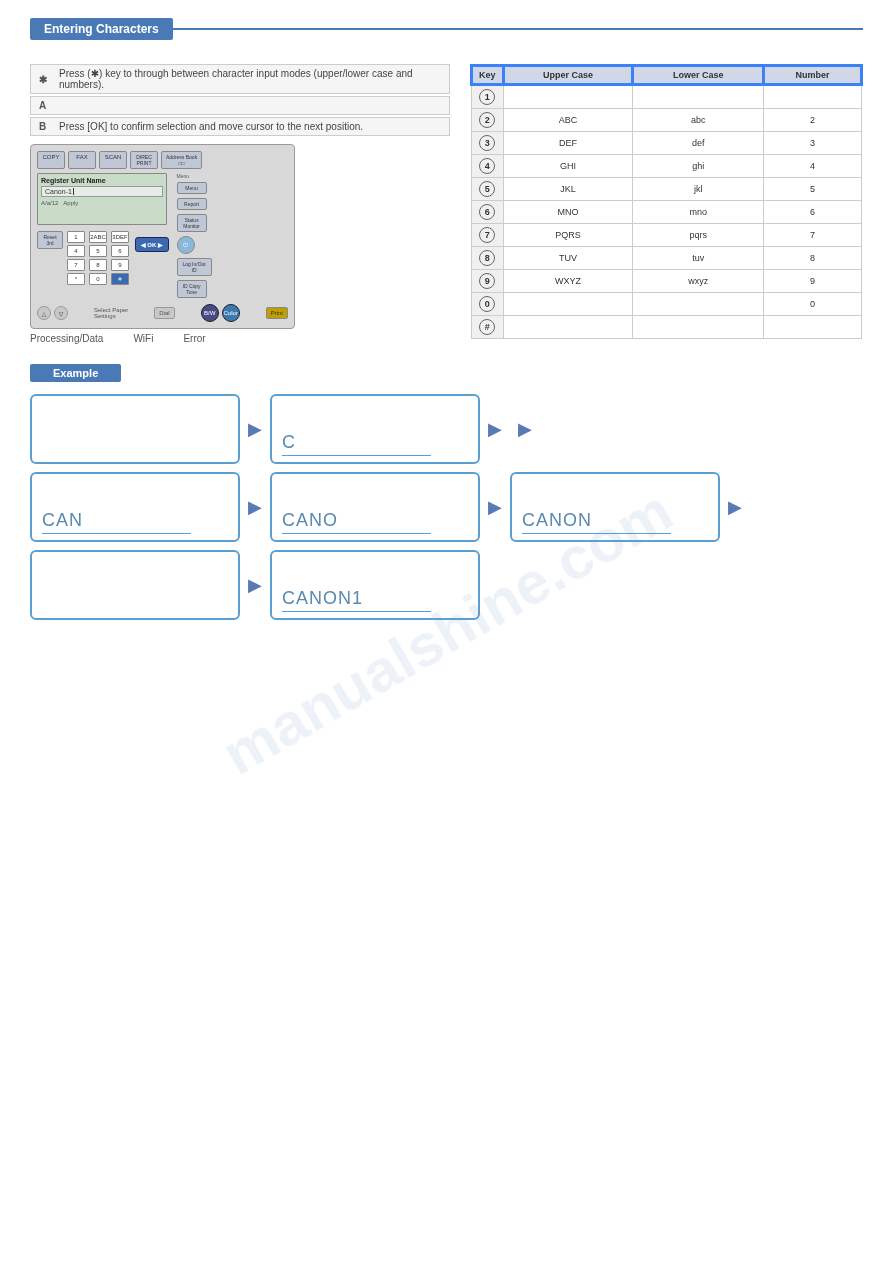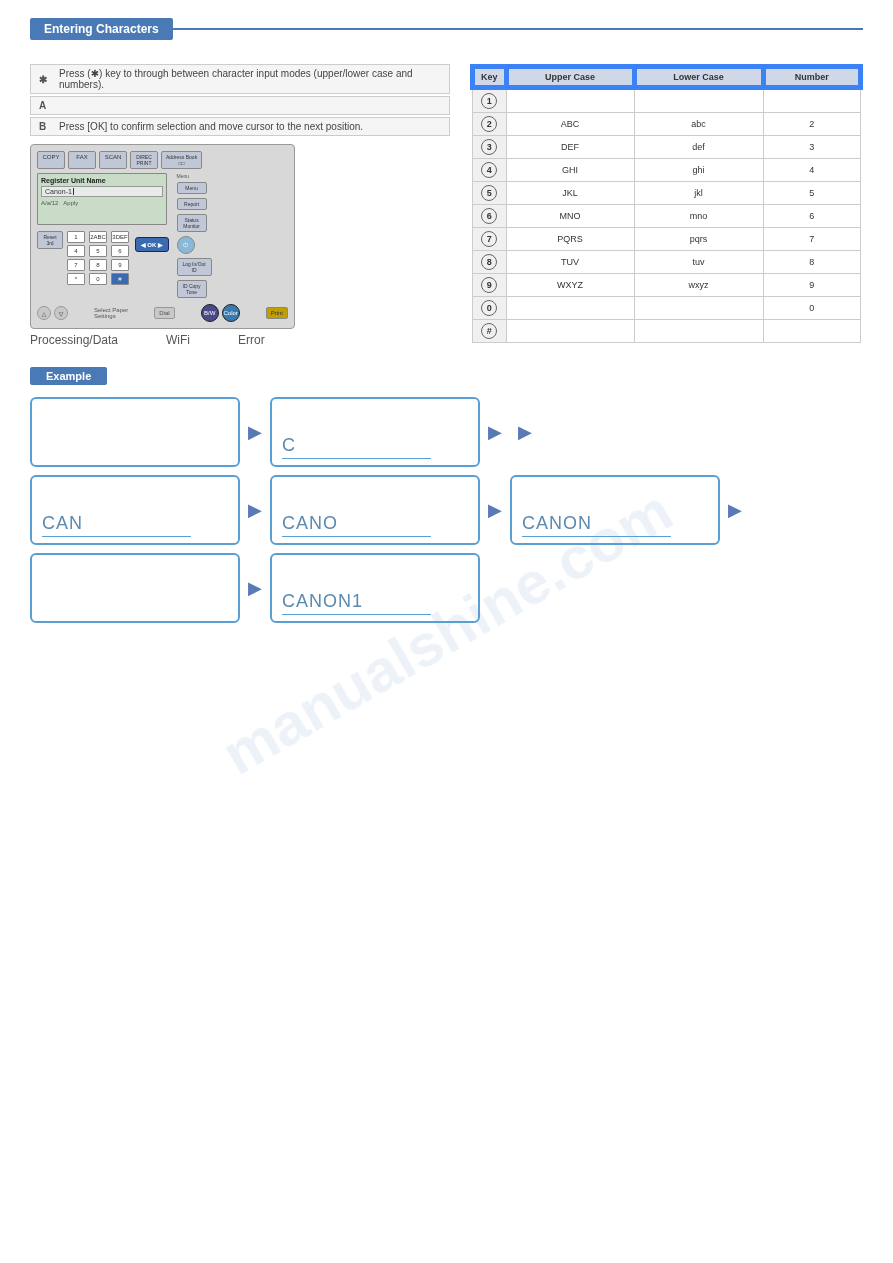--- a/index.html
+++ b/index.html
@@ -75,21 +75,21 @@
     }
 
     
     .key-table {
       border-collapse: collapse;
       width: 100%;
       font-size: 10px;
     }
     .key-table th {
       background: #d0d8e8;
-      border: 5px solid #3b82f6;
+      border: 3px solid #3b82f6;
       padding: 3px 6px;
       text-align: center;
       font-weight: bold;
       font-size: 9px;
       color: #333;
     }
     .key-table td {
       border: 1px solid #ccc;
       padding: 3px 6px;
       text-align: center;
@@ -117,21 +117,21 @@
     
     .bottom-section {
       padding: 10px 30px 10px 30px;
     }
     .sub-section-title {
       display: inline-block;
       background: #4a7ab5;
       color: #fff;
       font-size: 11px;
       font-weight: bold;
-      padding: 3px 16px;
+      padding: 3px 23px;
       border-radius: 2px;
       margin-bottom: 12px;
     }
 
     
     .flow-grid {
       display: flex;
       flex-direction: column;
       gap: 8px;
     }
@@ -368,21 +368,21 @@
           <div style="font-size:6px; color:#555;">Select Paper<br>Settings</div>
           <div style="background:#c8c8c8; border:1px solid #999; border-radius:2px; font-size:6px; padding:2px 4px; color:#555;">Dial</div>
           <div style="display:flex; gap:3px; align-items:center;">
             <div style="background:#4a4a8a; border:1px solid #222; border-radius:50%; width:18px; height:18px; font-size:6px; color:#fff; display:flex; align-items:center; justify-content:center;">B/W</div>
             <div style="background:#3a7ab0; border:1px solid #222; border-radius:50%; width:18px; height:18px; font-size:6px; color:#fff; display:flex; align-items:center; justify-content:center;">Color</div>
           </div>
           <div style="background:#c0a000; border:1px solid #888; border-radius:2px; font-size:6px; padding:2px 4px; color:#333;">Print</div>
         </div>
       </div>
 
-      <div style="display:flex; gap:48px; margin-top:4px; font-size:12px; color:#555;">
+      <div style="display:flex; gap:30px; margin-top:4px; font-size:10px; color:#555;">
         <span>Processing/Data</span>
         <span>WiFi</span>
         <span>Error</span>
       </div>
     </div>
   </div>
 
   <div class="diagram-right">
     <table class="key-table">
       <thead>

